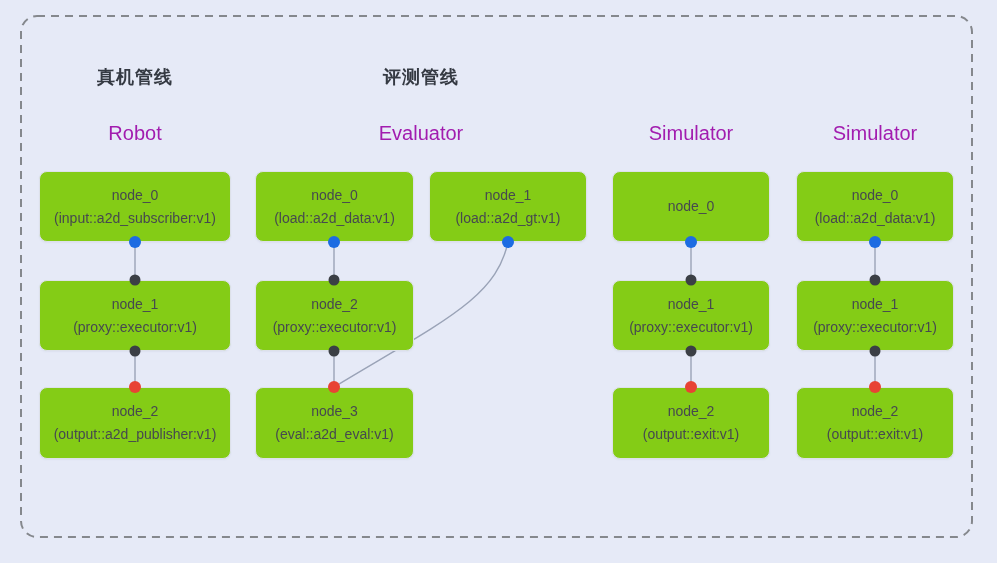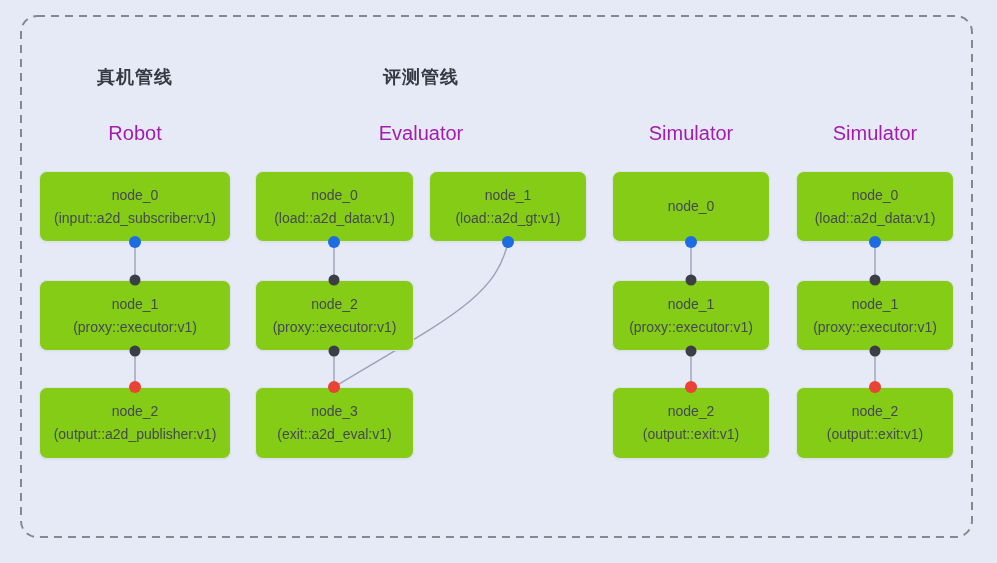--- a/index.html
+++ b/index.html
@@ -106,21 +106,21 @@
       <div class="node-box" style="left: 429px; top: 171px; width: 158px; height: 71px;">
         <span class="node-name">node_1</span>
         <span class="node-detail">(load::a2d_gt:v1)</span>
       </div>
       <div class="node-box" style="left: 255px; top: 280px; width: 159px; height: 71px;">
         <span class="node-name">node_2</span>
         <span class="node-detail">(proxy::executor:v1)</span>
       </div>
       <div class="node-box" style="left: 255px; top: 387px; width: 159px; height: 72px;">
         <span class="node-name">node_3</span>
-        <span class="node-detail">(exit::a2d_eval:v1)</span>
+        <span class="node-detail">(eval::a2d_eval:v1)</span>
       </div>
       <div class="title-en" style="left: 581px; width: 220px; top: 122px;">Simulator</div>
       <div class="node-box" style="left: 612px; top: 171px; width: 158px; height: 71px;">
         <span class="node-name">node_0</span>
       </div>
       <div class="node-box" style="left: 612px; top: 280px; width: 158px; height: 71px;">
         <span class="node-name">node_1</span>
         <span class="node-detail">(proxy::executor:v1)</span>
       </div>
       <div class="node-box" style="left: 612px; top: 387px; width: 158px; height: 72px;">

